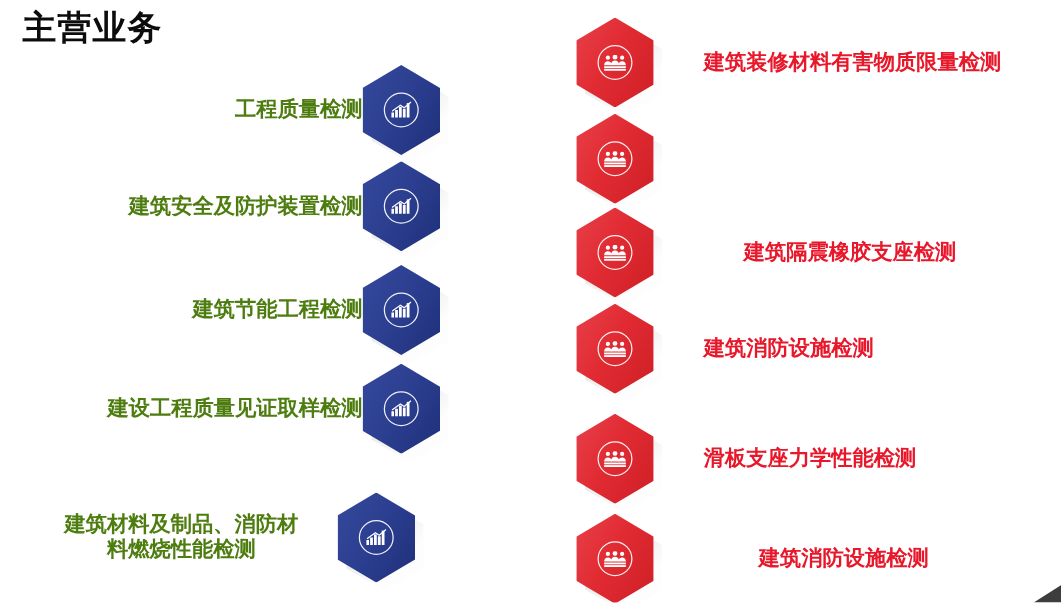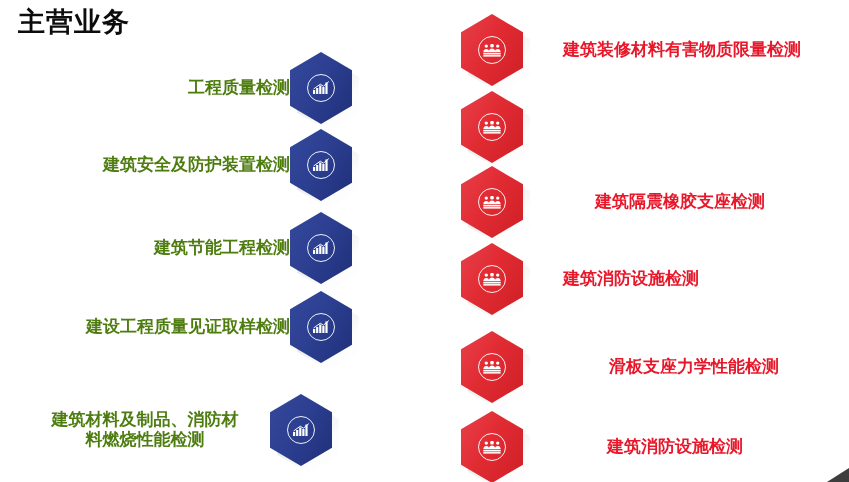--- a/index.html
+++ b/index.html
@@ -294,21 +294,21 @@
                 <rect x="0.3" y="9" width="17.4" height="1.5"></rect>
                 <rect x="0.3" y="11.1" width="17.4" height="1.5"></rect>
               </g>
             </svg>
         </div>
       </div>
     </div>
     <div class="label red">建筑消防设施检测</div>
   </div>
 
-  <div class="row right" style="left:461px;top:331px;width:388px;gap:46px;">
+  <div class="row right" style="left:461px;top:331px;width:388px;">
     <div class="hexwrap">
       <div class="hexshadow"></div>
       <div class="hex red">
         <div class="badge">
           <svg width="18" height="13" viewBox="0 0 18 13">
               <g fill="#ffffff">
                 <circle cx="3.3" cy="2.1" r="1.7"></circle>
                 <circle cx="9" cy="1.7" r="1.9"></circle>
                 <circle cx="14.7" cy="2.1" r="1.7"></circle>
                 <path d="M0.3 8.2c0-2.1 1.4-3.3 3-3.3s3 1.2 3 3.3z"></path>

